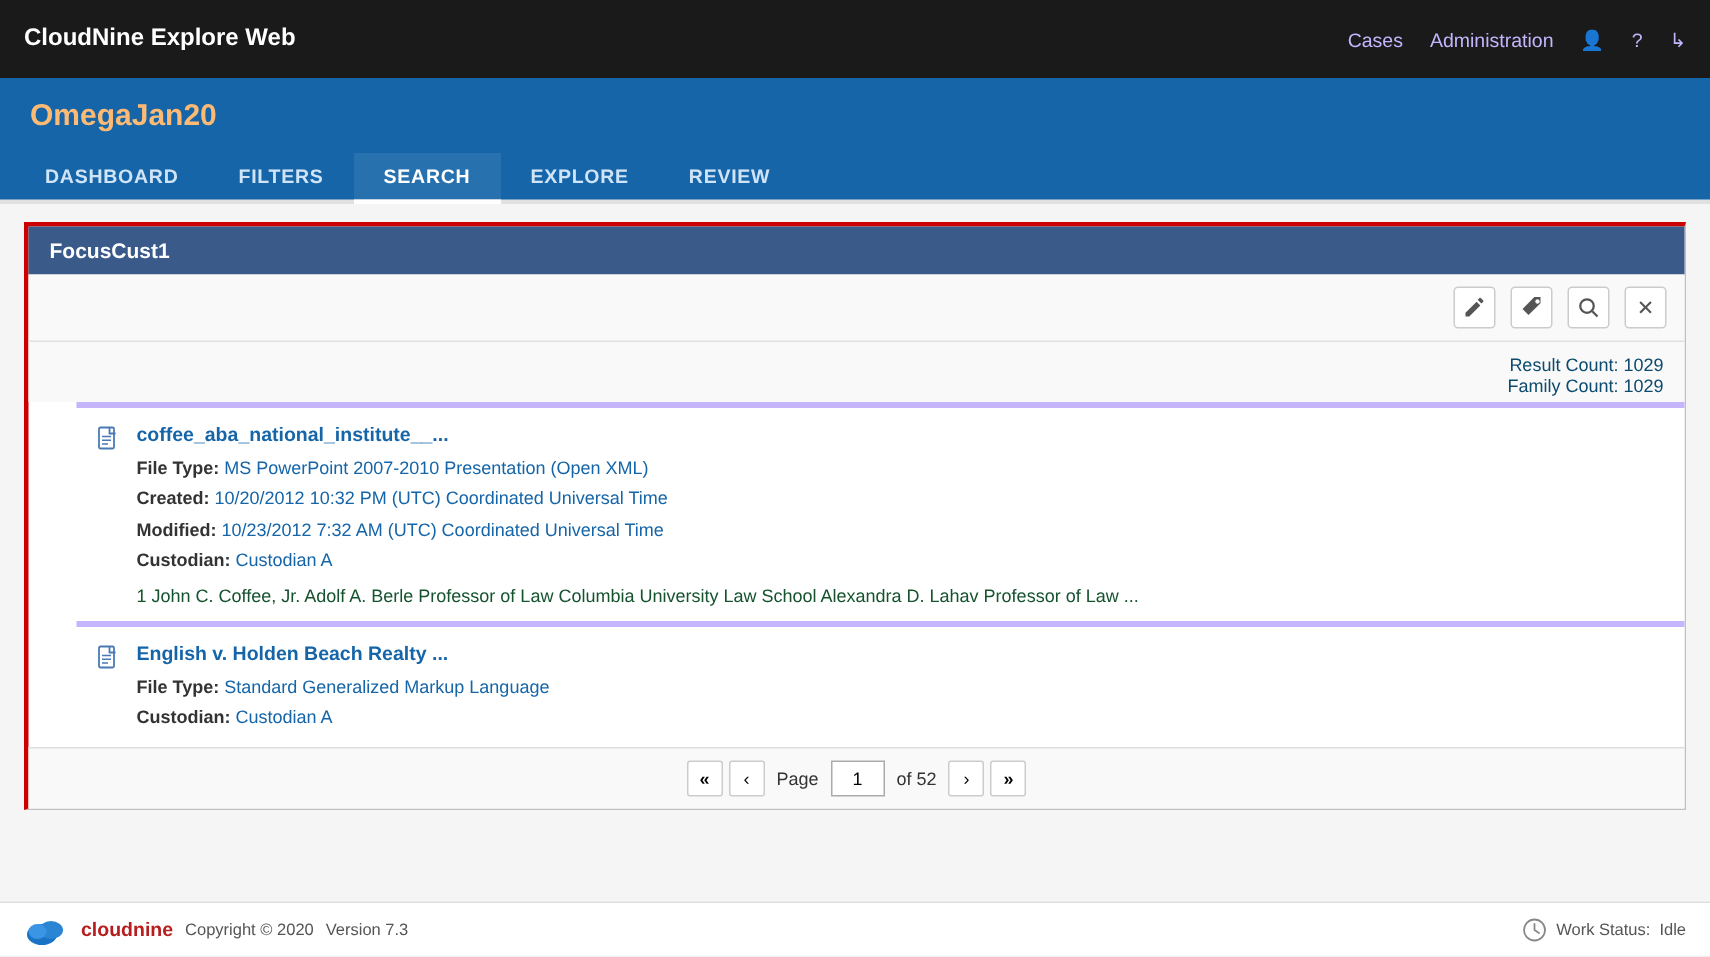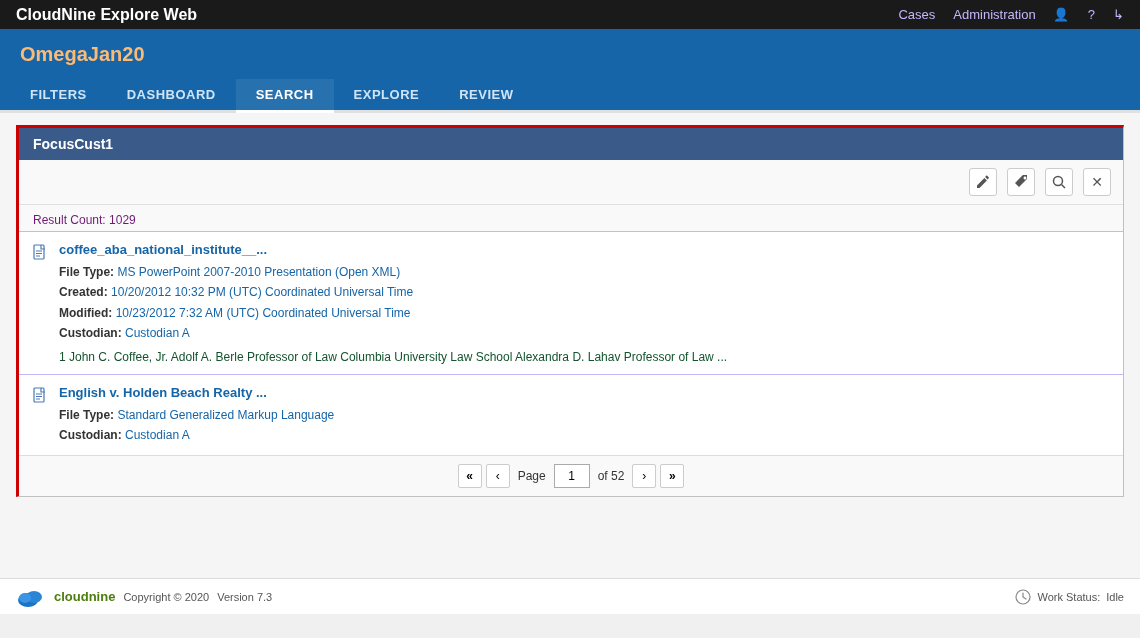--- a/index.html
+++ b/index.html
@@ -2,21 +2,21 @@
 <html><head>
   <meta charset="utf-8">
   <style>
     * { box-sizing: border-box; margin: 0; padding: 0; }
     body { font-family: Arial, sans-serif; font-size: 13px; background: #f0f0f0; width: 1140px; height: 638px; overflow: hidden; }
 
     
     .top-bar {
       background: #1a1a1a;
       color: #fff;
-      height: 29px;
+      height: 52px;
       display: flex;
       align-items: center;
       padding: 0 16px;
       justify-content: space-between;
     }
     .top-bar-title {
       font-size: 16px;
       font-weight: bold;
       color: #fff;
     }
@@ -115,30 +115,32 @@
       color: #555;
       font-size: 16px;
       border: 1px solid #ccc;
       background: #fff;
       border-radius: 3px;
     }
 
     .result-info {
       padding: 8px 14px 4px 14px;
       font-size: 12px;
-      color: #701a75;
+      color: #0c4a6e;
       background: #f9f9f9;
+      text-align: right;
     }
 
     
     .doc-row {
-      border-top: 1px solid #c4b5fd;
+      border-top: 4px solid #c4b5fd;
       padding: 10px 14px 10px 40px;
       background: #fff;
       position: relative;
+      margin-left: 32px;
     }
 
     .doc-icon {
       position: absolute;
       left: 14px;
       top: 12px;
       color: #4a7ab5;
       font-size: 14px;
     }
 
@@ -244,22 +246,22 @@
     <span class="top-bar-icon">?</span>
     <span class="top-bar-icon">↳</span>
   </div>
 </div>
 
 <div class="project-header">
   <span>OmegaJan20</span>
 </div>
 
 <div class="tab-bar">
+  <div class="tab-item">DASHBOARD</div>
   <div class="tab-item">FILTERS</div>
-  <div class="tab-item">DASHBOARD</div>
   <div class="tab-item active">SEARCH</div>
   <div class="tab-item">EXPLORE</div>
   <div class="tab-item">REVIEW</div>
 </div>
 
 <div class="main-content">
   <div class="search-panel">
 
     <div class="panel-header">
       <span>FocusCust1</span>
@@ -283,20 +285,24 @@
         </svg>
       </div>
       <div class="toolbar-icon" title="Close">
         <span style="font-size:14px;color:#555;">✕</span>
       </div>
     </div>
 
     <div class="result-info">
       <div>
         <span class="label">Result Count:</span>
+        <span>1029</span>
+      </div>
+      <div>
+        <span class="label">Family Count:</span>
         <span>1029</span>
       </div>
     </div>
 
     <div class="doc-row">
       <span class="doc-icon">
         <svg width="14" height="16" viewBox="0 0 14 16" fill="none">
           <rect x="1" y="1" width="10" height="14" rx="1" stroke="#4a7ab5" stroke-width="1.2" fill="white"></rect>
           <path d="M8 1v4h4" stroke="#4a7ab5" stroke-width="1.2" fill="none"></path>
           <line x1="3" y1="7" x2="9" y2="7" stroke="#4a7ab5" stroke-width="1"></line>
@@ -363,21 +369,21 @@
 </div>
 
 <div class="footer">
   <div class="footer-left">
     <div class="footer-logo">
       <svg width="32" height="22" viewBox="0 0 32 22" fill="none">
         <ellipse cx="12" cy="14" rx="10" ry="7" fill="#1a73c5"></ellipse>
         <ellipse cx="18" cy="11" rx="8" ry="6" fill="#2a85d5"></ellipse>
         <ellipse cx="9" cy="12" rx="6" ry="5" fill="#3a95e5"></ellipse>
       </svg>
-      <span style="color:#4d7c0f;font-weight:bold;font-size:13px;">cloudnine</span>
+      <span style="color:#b91c1c;font-weight:bold;font-size:13px;">cloudnine</span>
     </div>
     <span>Copyright © 2020</span>
     <span>Version 7.3</span>
   </div>
   <div class="footer-right">
     <svg width="16" height="16" viewBox="0 0 16 16" fill="none">
       <circle cx="8" cy="8" r="7" stroke="#888" stroke-width="1.2" fill="none"></circle>
       <path d="M8 4v4l3 2" stroke="#888" stroke-width="1.2" stroke-linecap="round"></path>
     </svg>
     <span>Work Status:</span>

